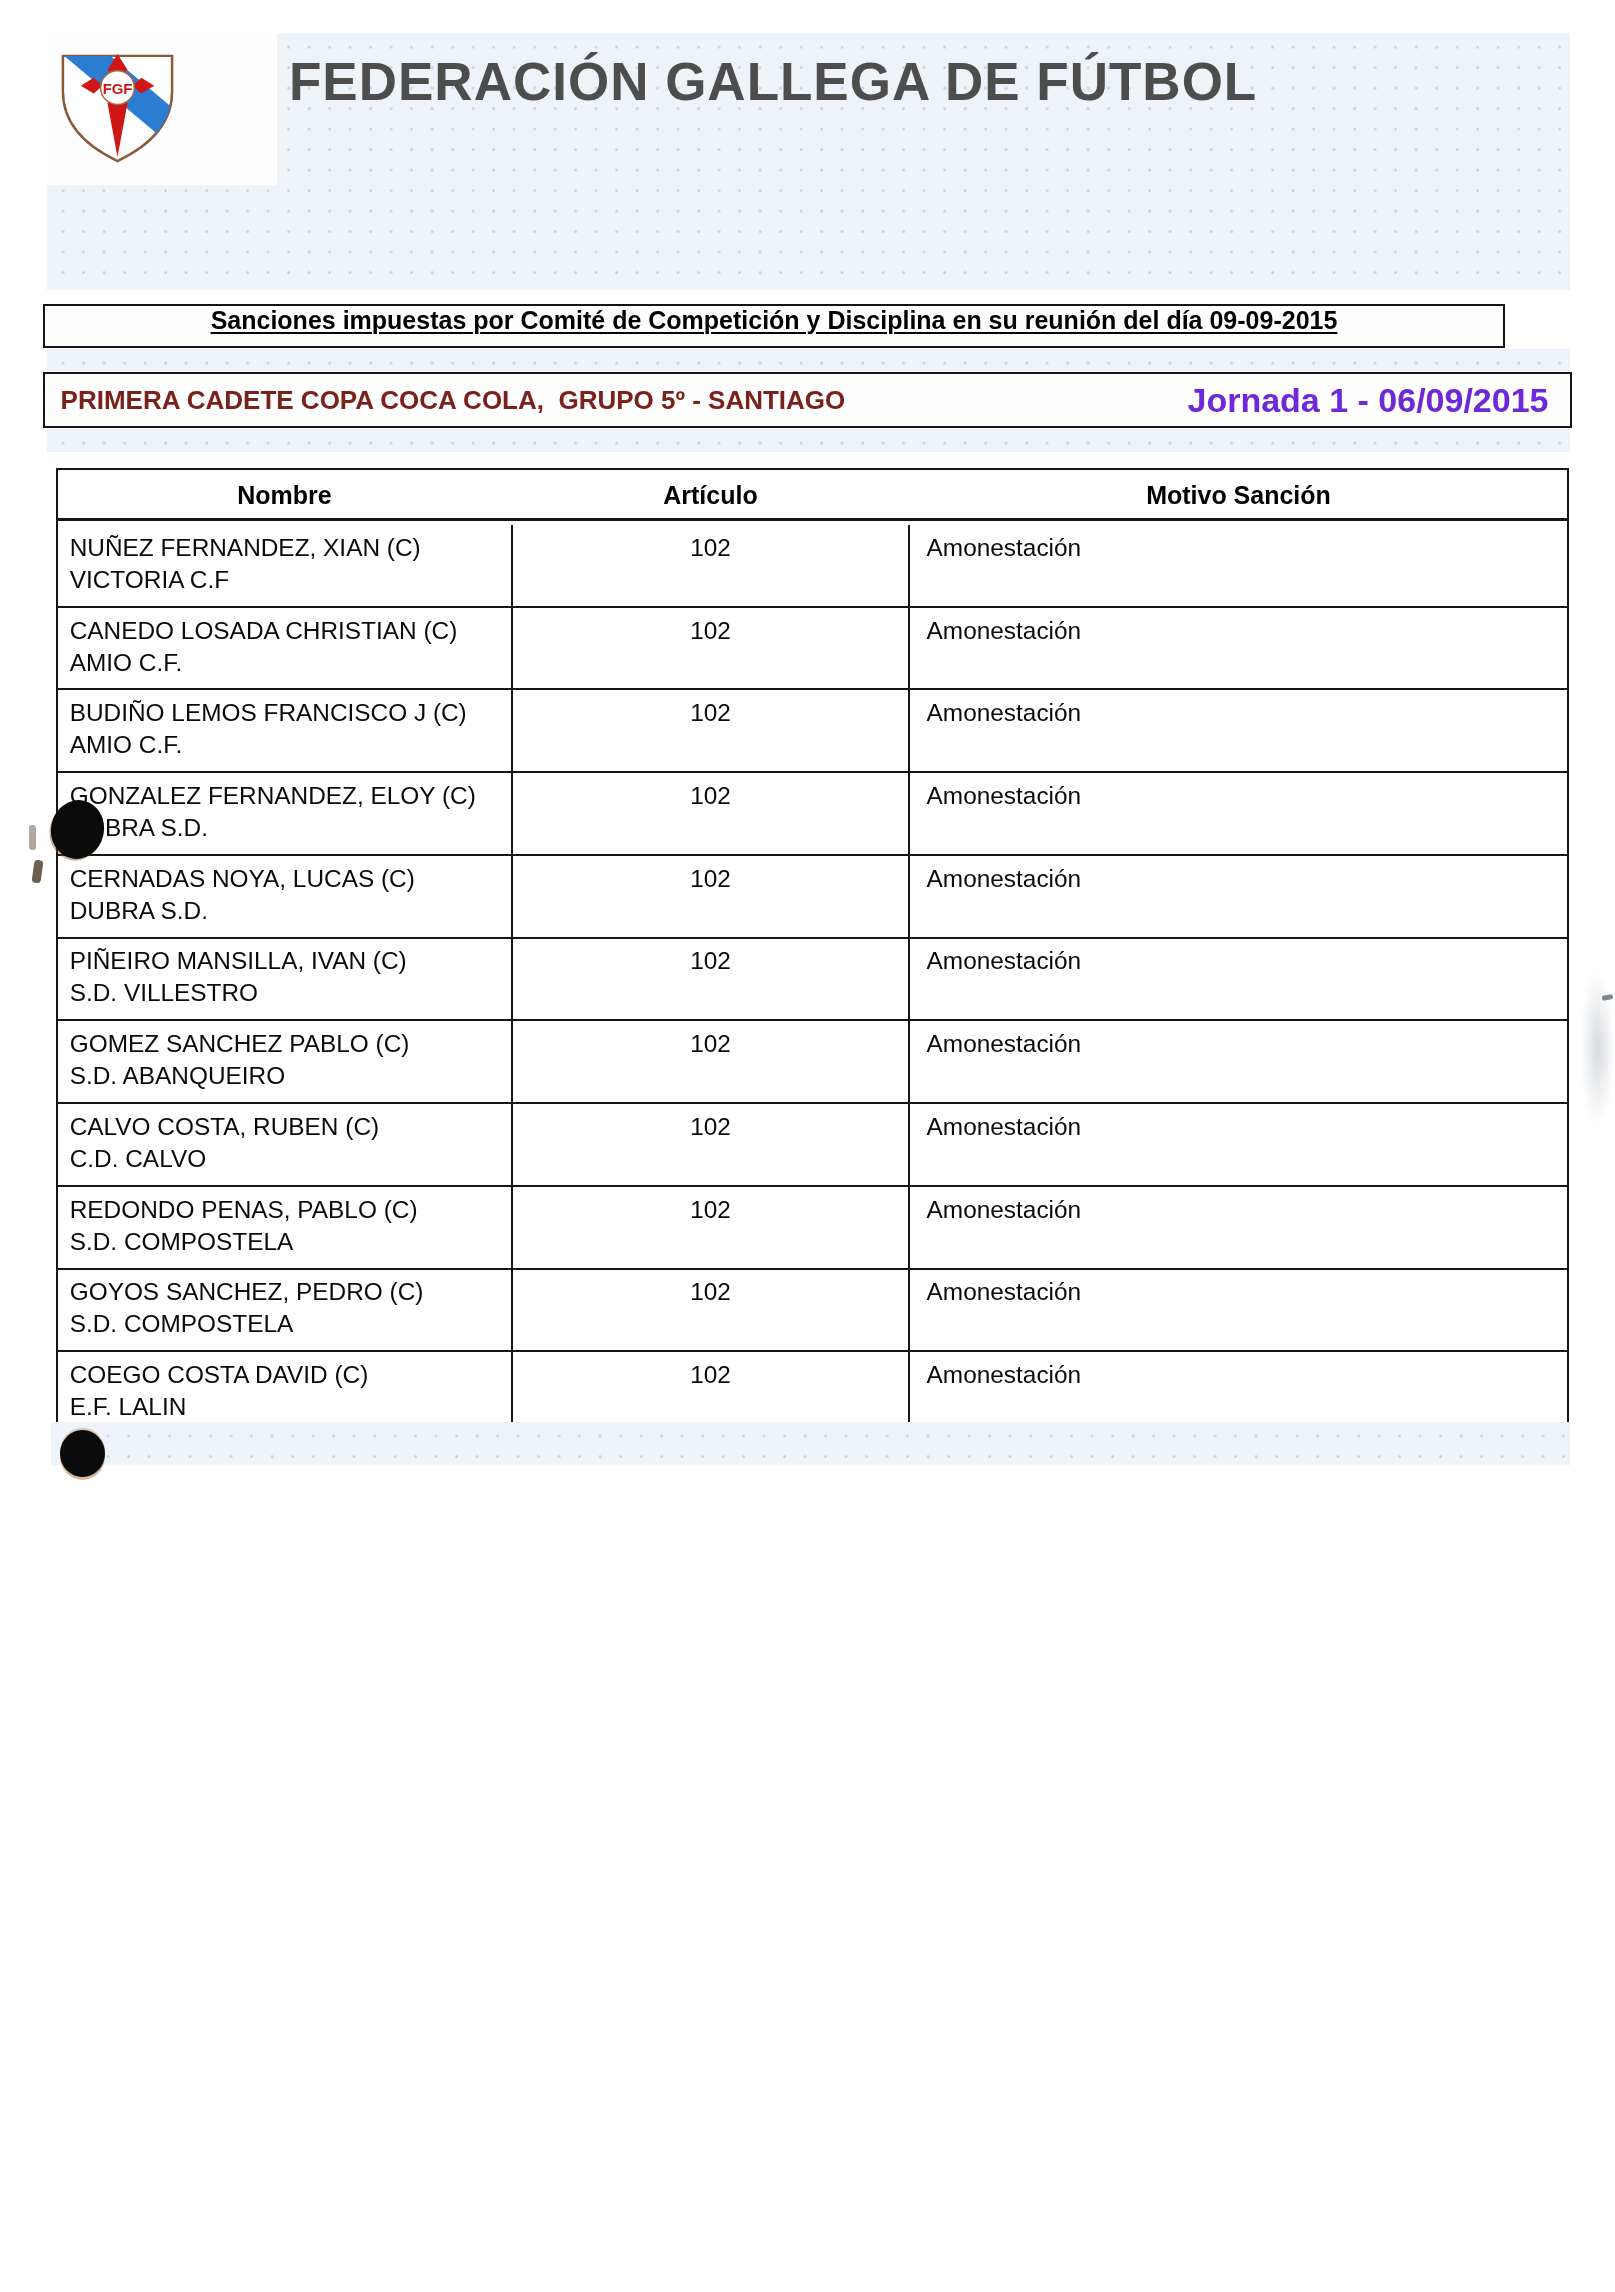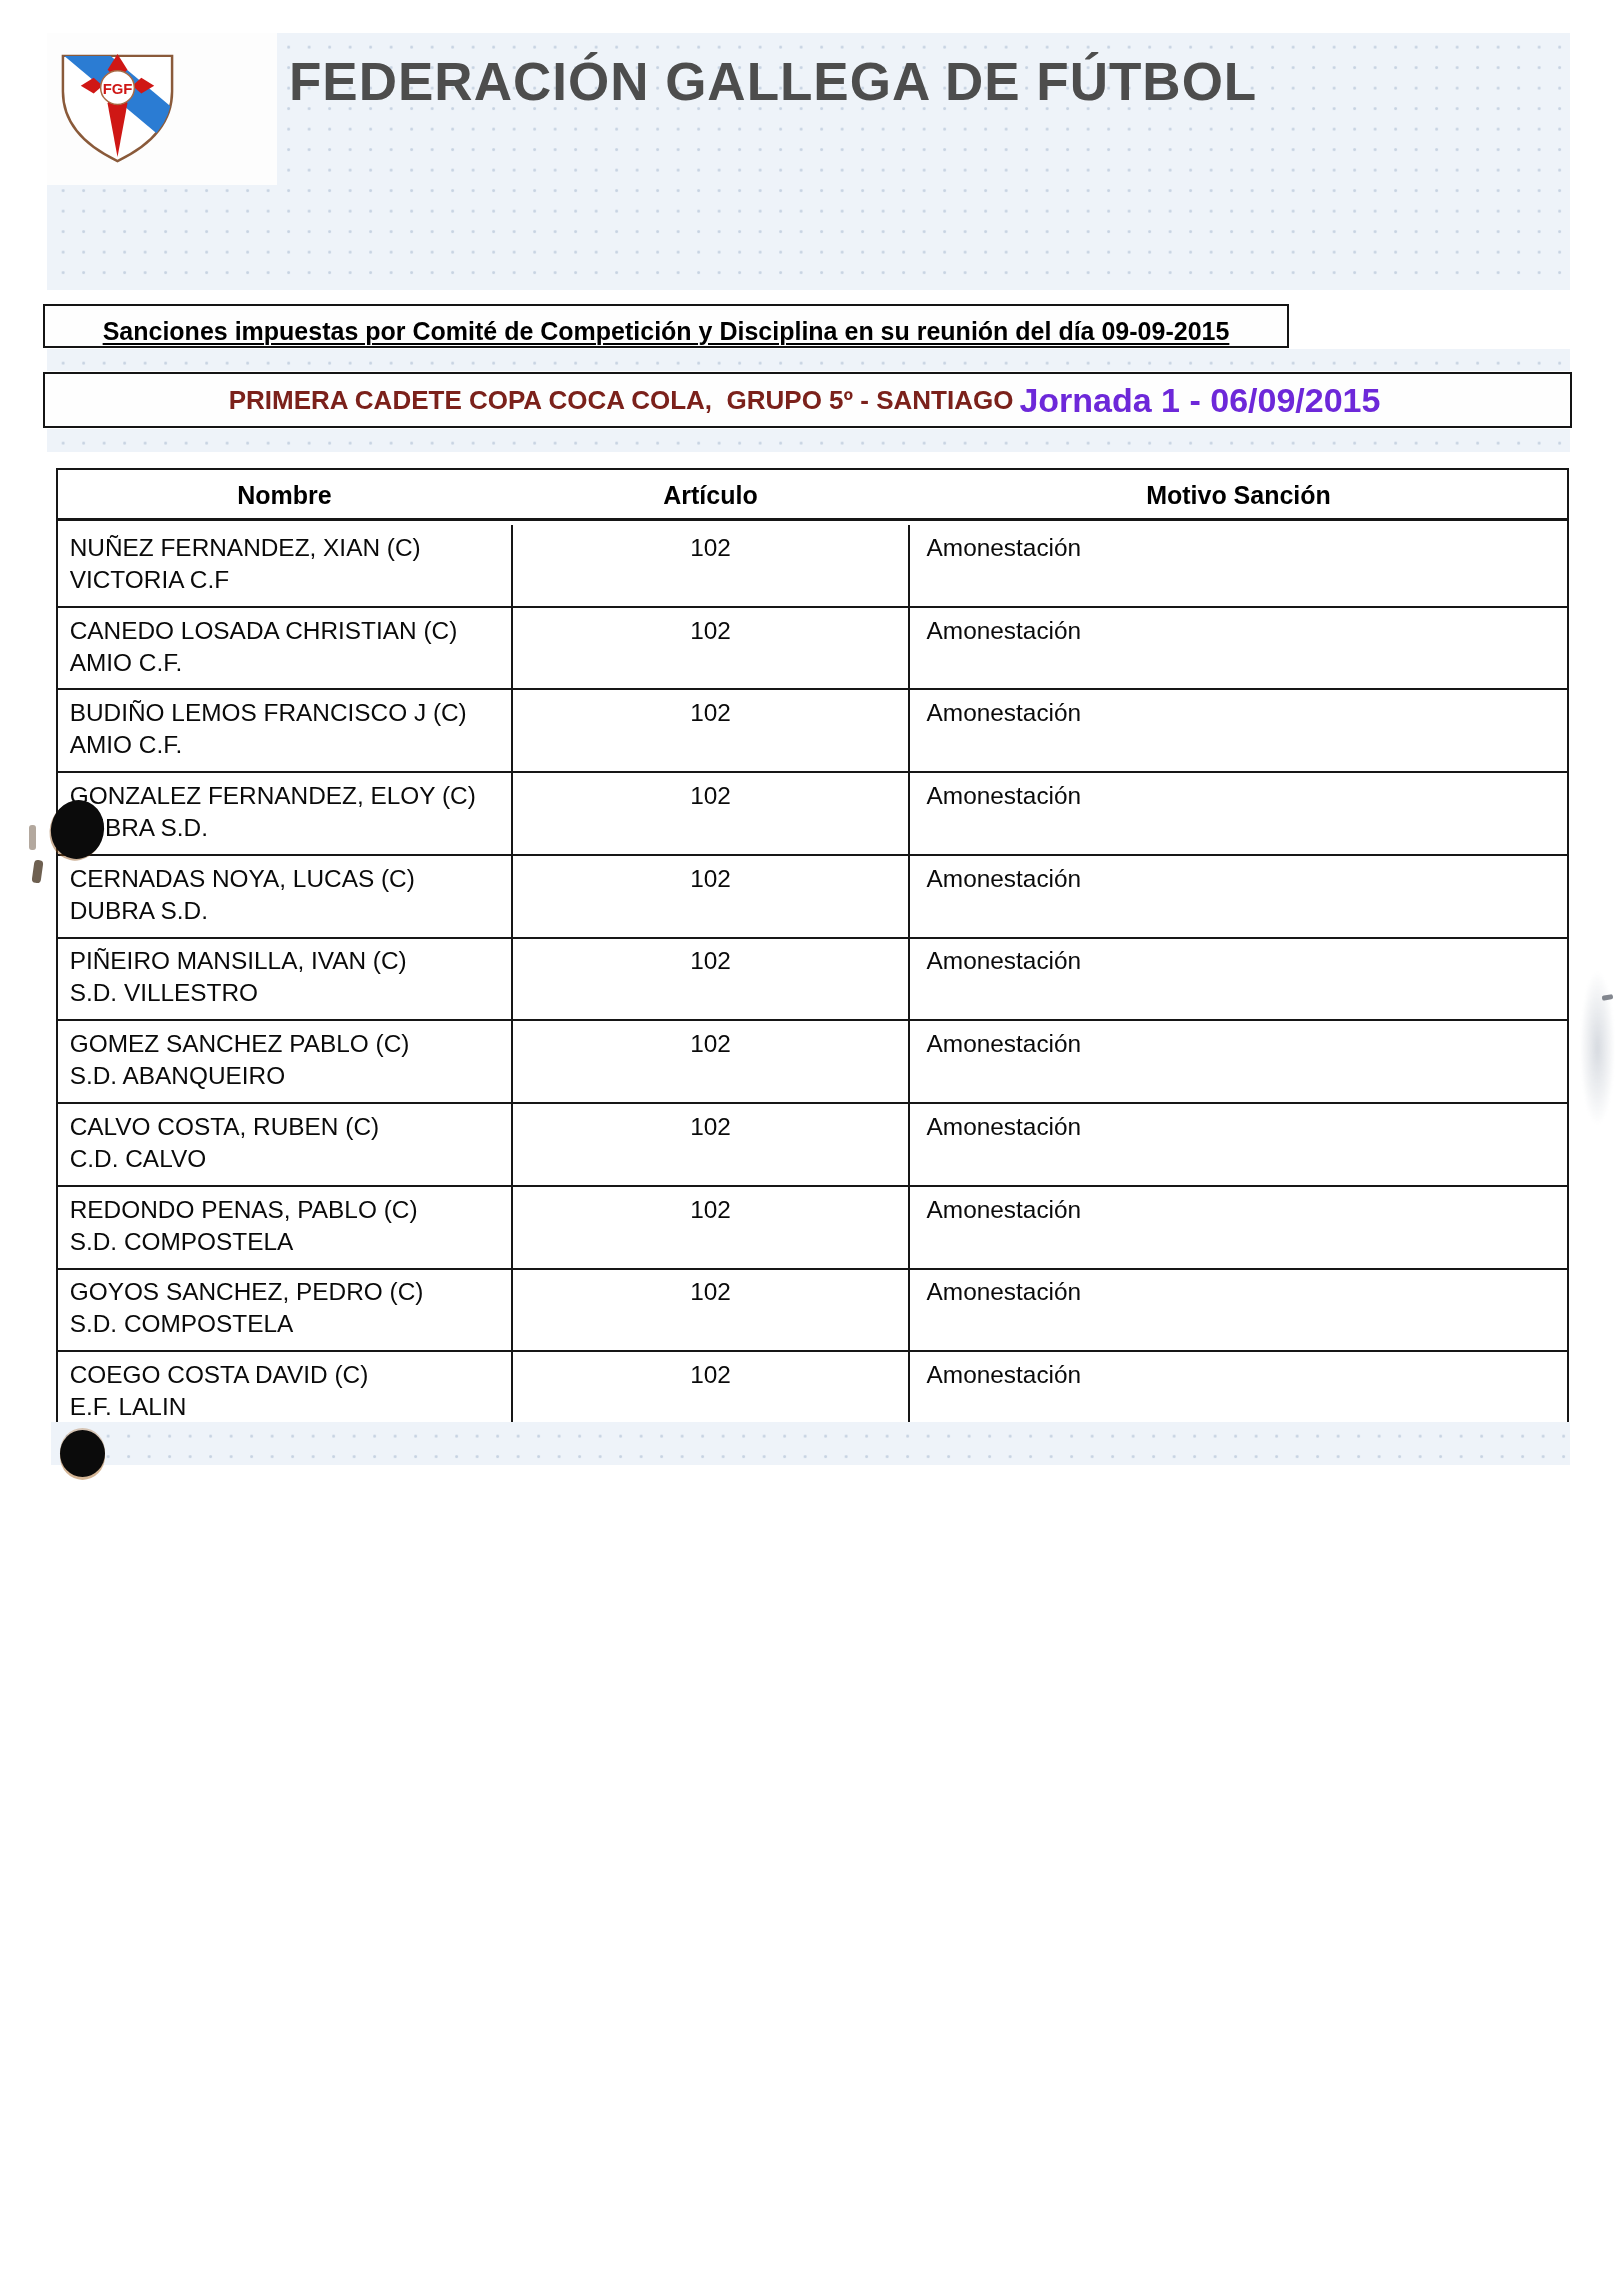--- a/index.html
+++ b/index.html
@@ -24,34 +24,34 @@
   .logo-patch { left:47px; top:33px; width:230px; height:152px; background:#fdfdfd; }
   .crest      { left:53px; top:39px; width:129px; height:131px; }
 
   .org-title {
     left:289px; top:51px; width:1170px;
     font-size:53px; font-weight:bold; color:#4d4d4d; letter-spacing:1px;
     white-space:nowrap;
   }
 
   .box-notice {
-    left:43px; top:304px; width:1246px; height:44px; box-sizing:border-box;
+    left:43px; top:304px; width:1462px; height:44px; box-sizing:border-box;
     border:2.9px solid #141414; background:#fefefe;
-    display:flex; align-items:flex-end; justify-content:center;
+    display:flex; align-items:flex-start; justify-content:center;
   }
   .box-notice span {
     font-size:25px; font-weight:bold; color:#000;
     text-decoration:underline; text-decoration-thickness:2px; text-underline-offset:2.9px;
     white-space:nowrap;
   }
 
   .box-comp {
     left:43px; top:372px; width:1529px; height:56px; box-sizing:border-box;
     border:2.9px solid #141414; background:#fefefe;
-    display:flex; align-items:center; justify-content:center;
+    display:flex; align-items:center; justify-content:space-between;
     padding:0 21.5px 0 15.6px;
     gap:6px;
   }
   .comp-title  { font-size:26px; font-weight:bold; color:#7b211b; white-space:pre; }
   .comp-jornada{ font-size:34px; font-weight:bold; color:#6d28d9; white-space:nowrap; }
 
   
   .tbl {
     left:56px; top:468px; width:1513px; height:967px; box-sizing:border-box;
     border:2.9px solid #161616; background:#fff;

